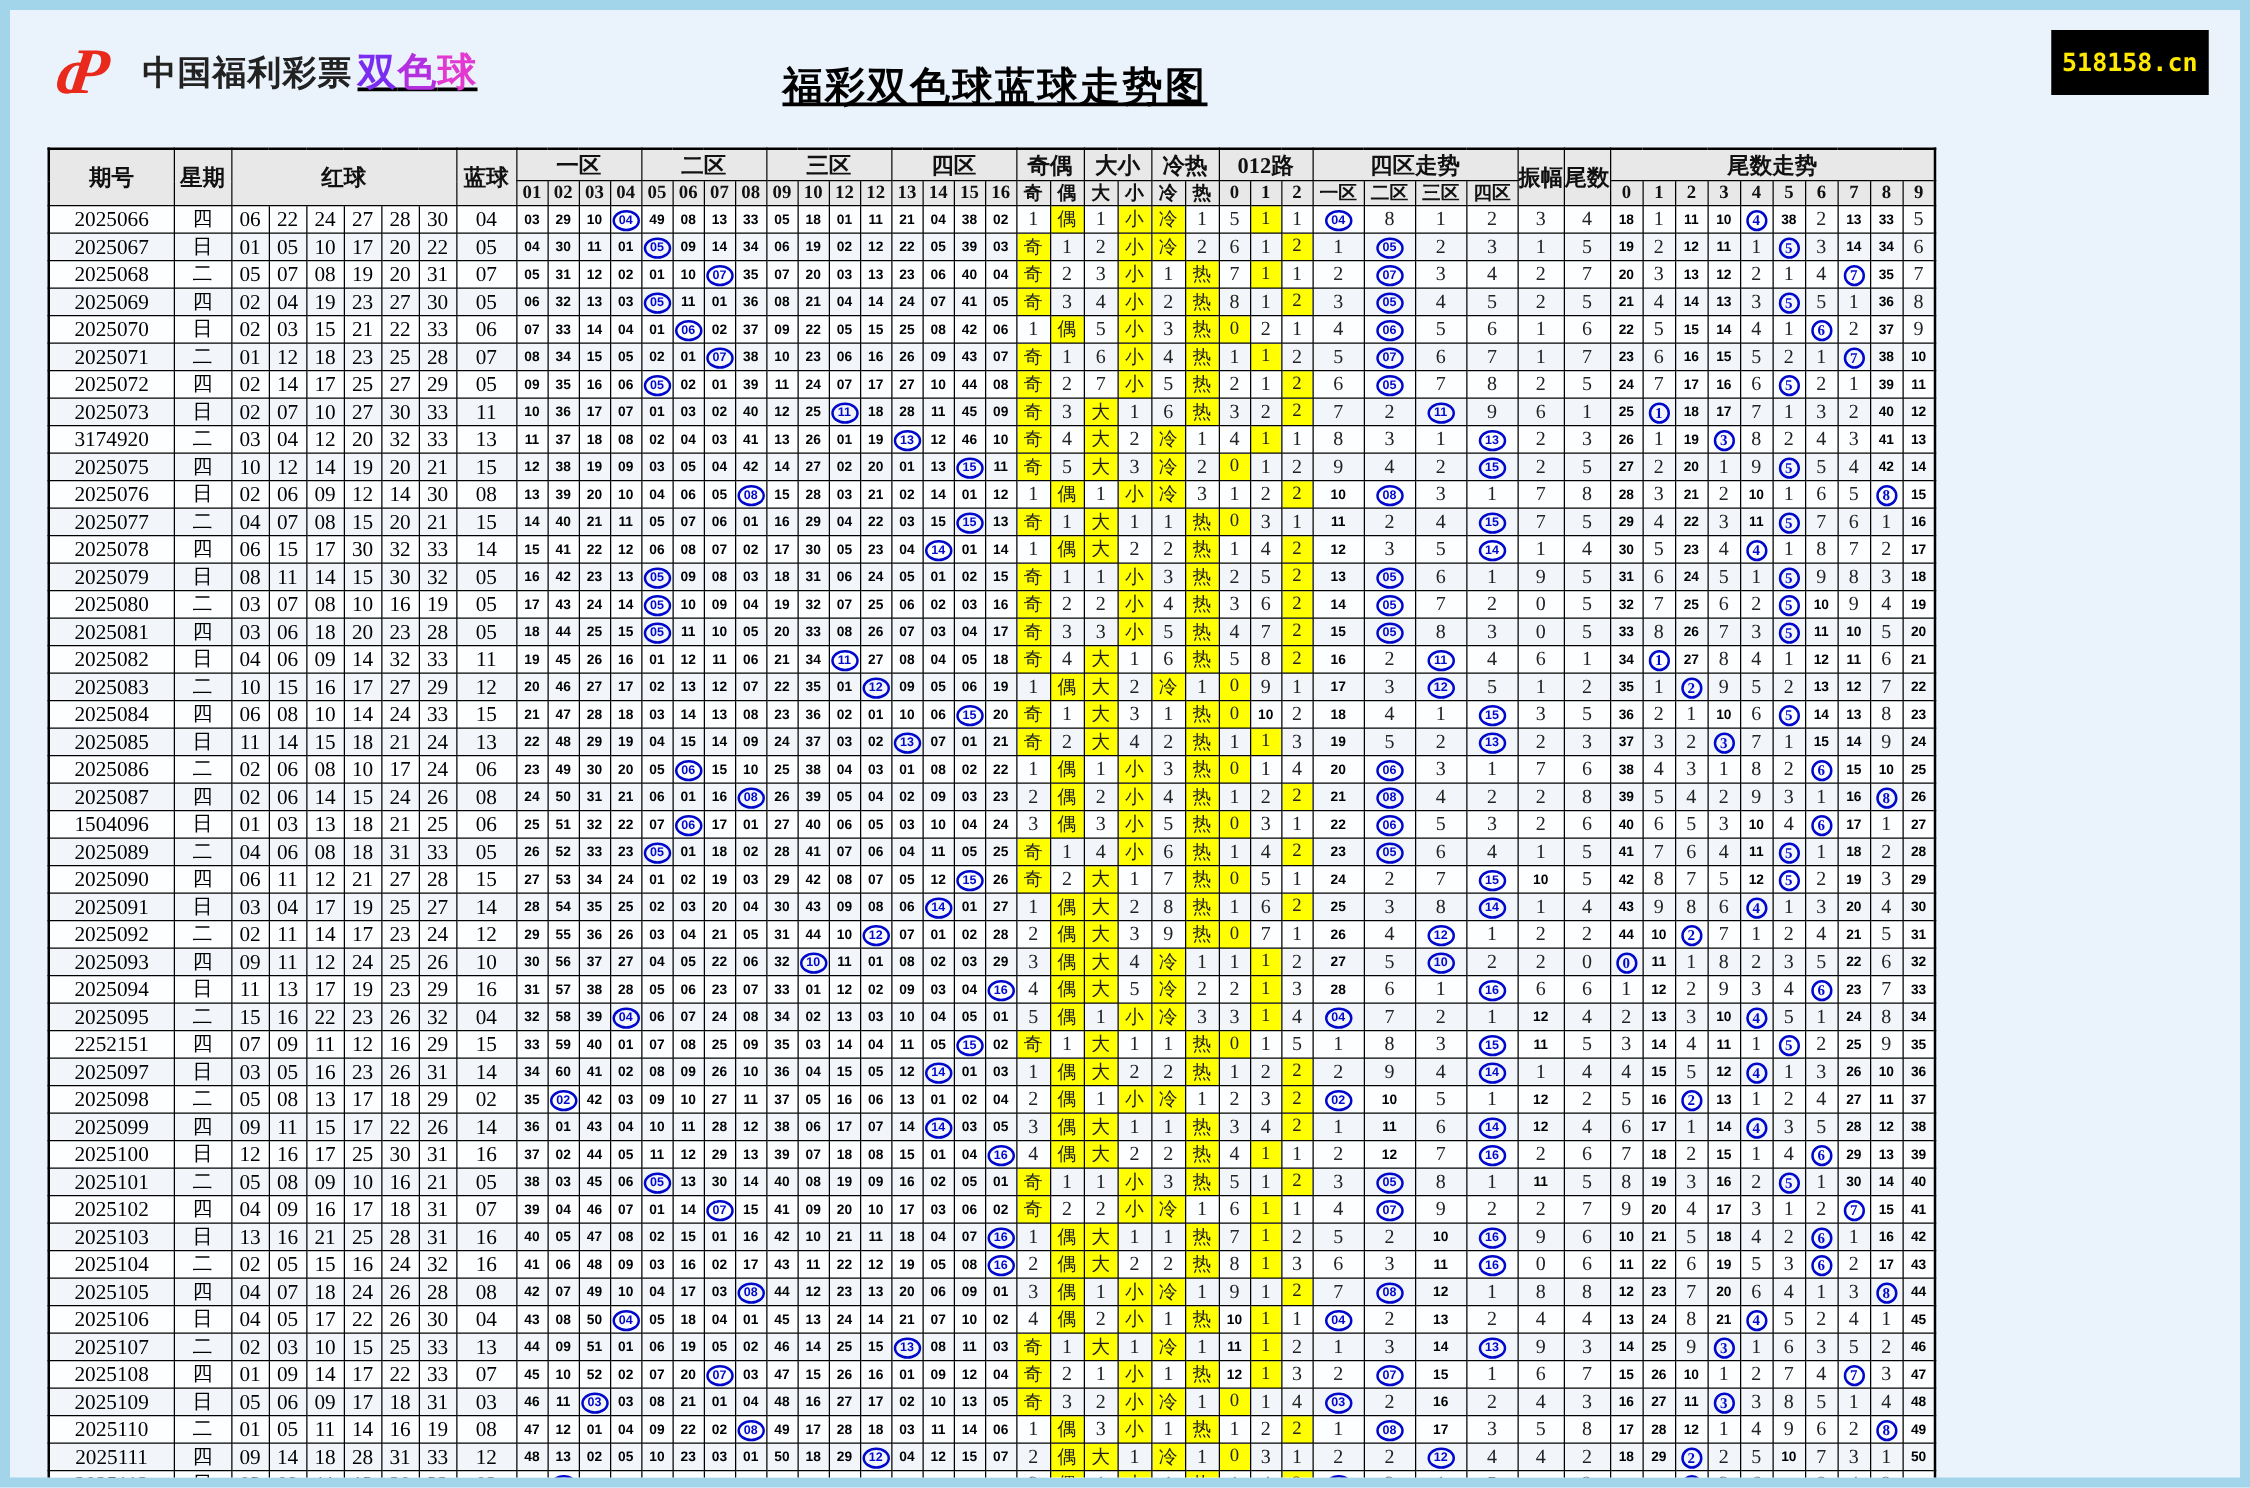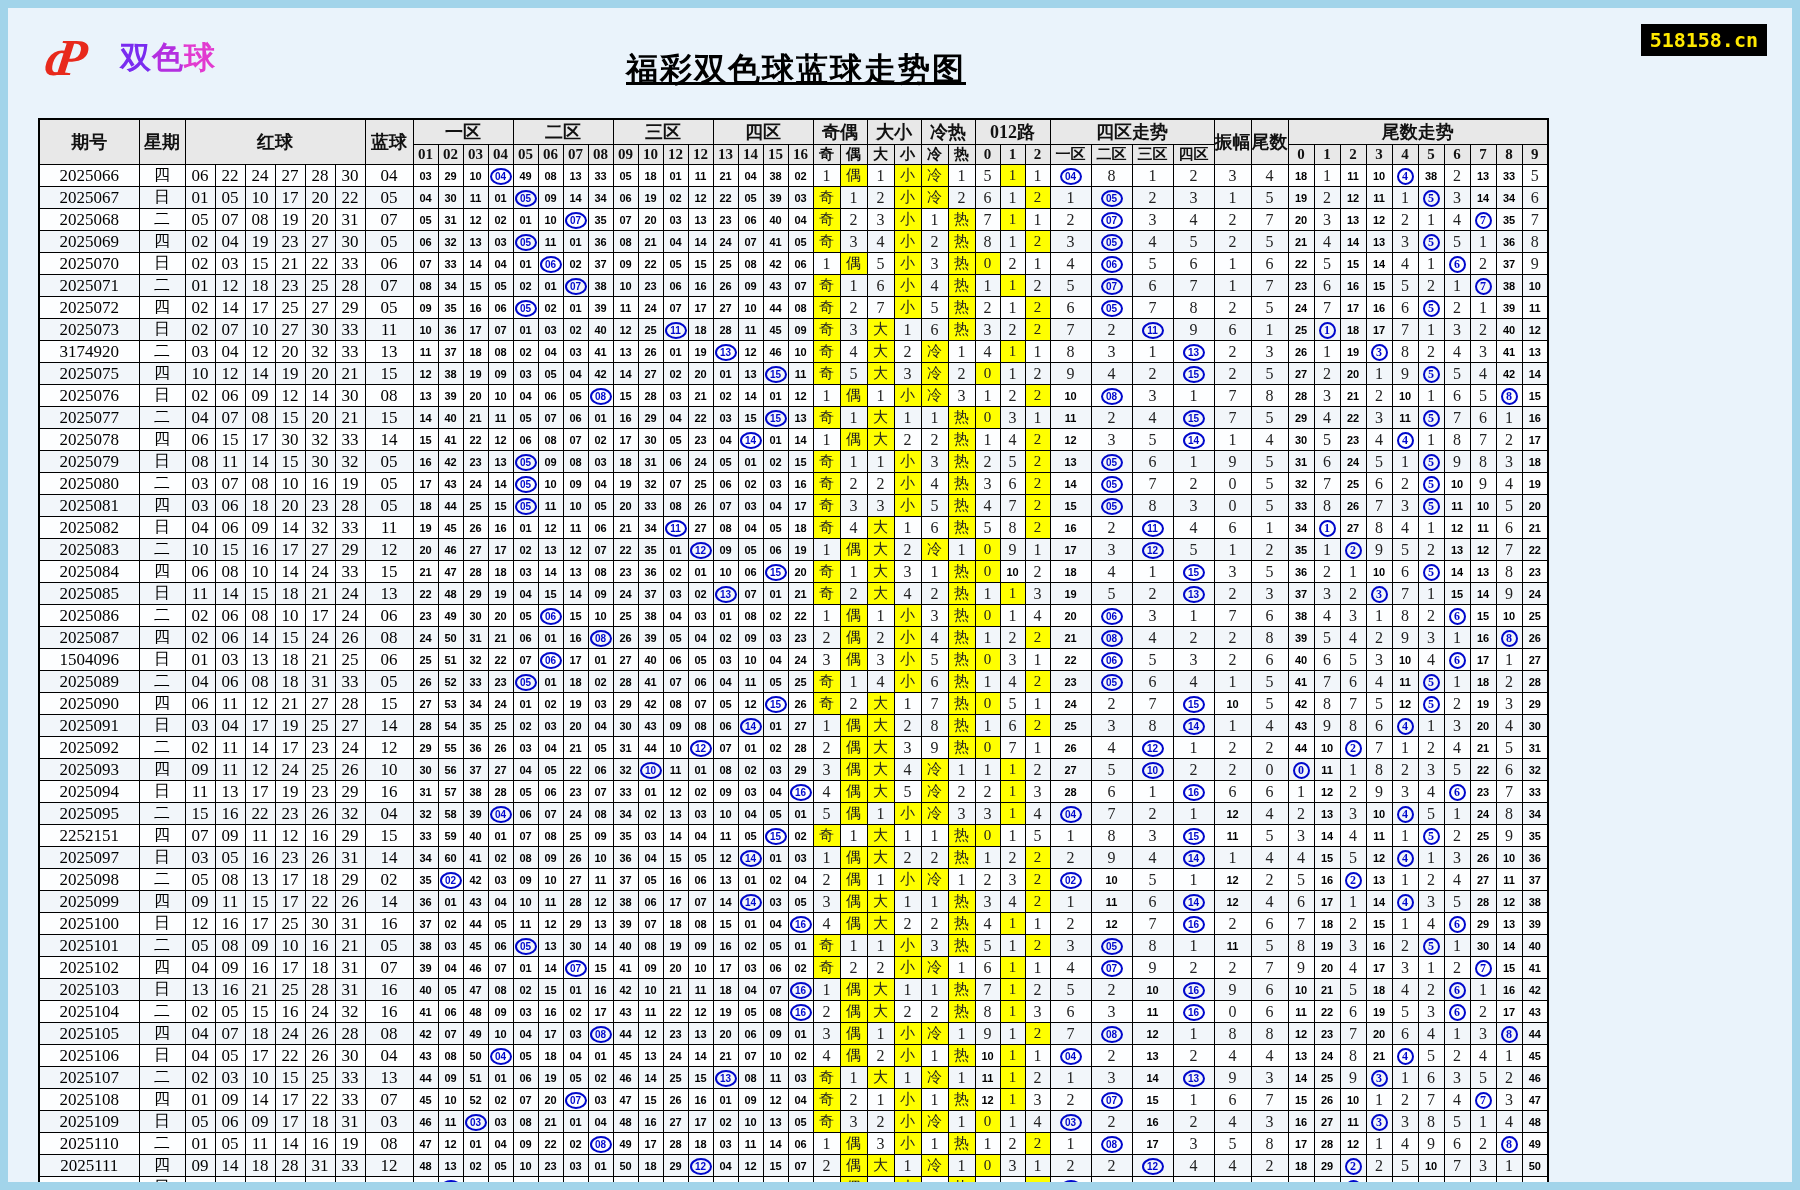--- a/index.html
+++ b/index.html
@@ -10,29 +10,29 @@
     font-family:"Liberation Sans",sans-serif;
     overflow:hidden;
   }
   .logo{position:absolute;left:38px;top:20px;display:flex;align-items:center;}
   .cp-mark{
     width:58px;height:56px;position:relative;color:#e8291c;
     font:italic 900 52px/56px "Liberation Serif",serif;
     transform:skewX(-8deg);letter-spacing:-14px;
   }
   .brand-cn{font:bold 27px/60px "Liberation Sans",sans-serif;color:#222;margin-left:10px;letter-spacing:1px;}
-  .brand-prod{font:bold 31px/60px "Liberation Sans",sans-serif;margin-left:16px;letter-spacing:1px;}
+  .brand-prod{font:bold 31px/60px "Liberation Sans",sans-serif;margin-left:4px;letter-spacing:1px;text-decoration:underline;}
   .brand-prod .c1{color:#7a2cf0}.brand-prod .c2{color:#b32fe0}.brand-prod .c3{color:#e23ad0}
   .page-title{
     position:absolute;left:788px;top:40px;transform:translateX(-50%);
     font:bold 32px "Liberation Serif",serif;color:#000;white-space:nowrap;letter-spacing:2px;text-decoration:underline;
   }
   .badge{
     position:absolute;right:25px;top:16px;background:#000;color:#ffe900;
-    font:bold 20px/20px "DejaVu Sans Mono",monospace;padding:6px 9px;
+    font:bold 20px/20px "DejaVu Sans Mono",monospace;padding:16px 9px;
   }
   table.trend{
     position:absolute;left:30px;top:110px;width:1510px;
     border-collapse:collapse;table-layout:fixed;
     background:#fdfeff;border:2px solid #000;
   }
   table.trend td,table.trend th{
     border:1px solid #000;padding:0;text-align:center;vertical-align:middle;
     overflow:hidden;white-space:nowrap;
   }
@@ -52,20 +52,21 @@
     border:2px solid #0008cc;border-radius:50%;
     font:bold 10px/13px "Liberation Sans",sans-serif;color:#0008cc;
   }
   .ball.d1{width:17px;font:bold 12px/13px "Liberation Serif",serif;}
 </style>
 </head>
 <body>
 
 <div class="logo">
   <div class="cp-mark">cP</div>
+  <div class="brand-cn">中国福利彩票</div>
   <div class="brand-prod"><span class="c1">双</span><span class="c2">色</span><span class="c3">球</span></div>
 </div>
 
 <div class="page-title">福彩双色球蓝球走势图</div>
 
 <div class="badge">518158.cn</div>
 
 <table class="trend">
   <colgroup id="cols">
       <col style="width:100px">

